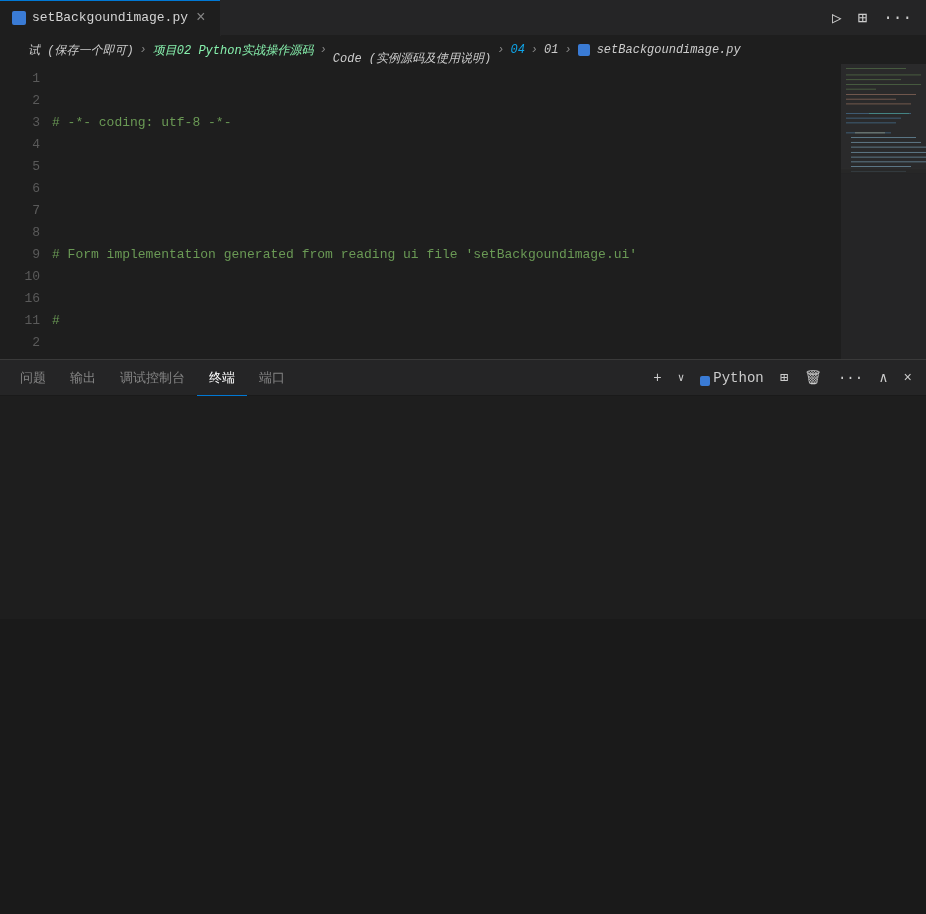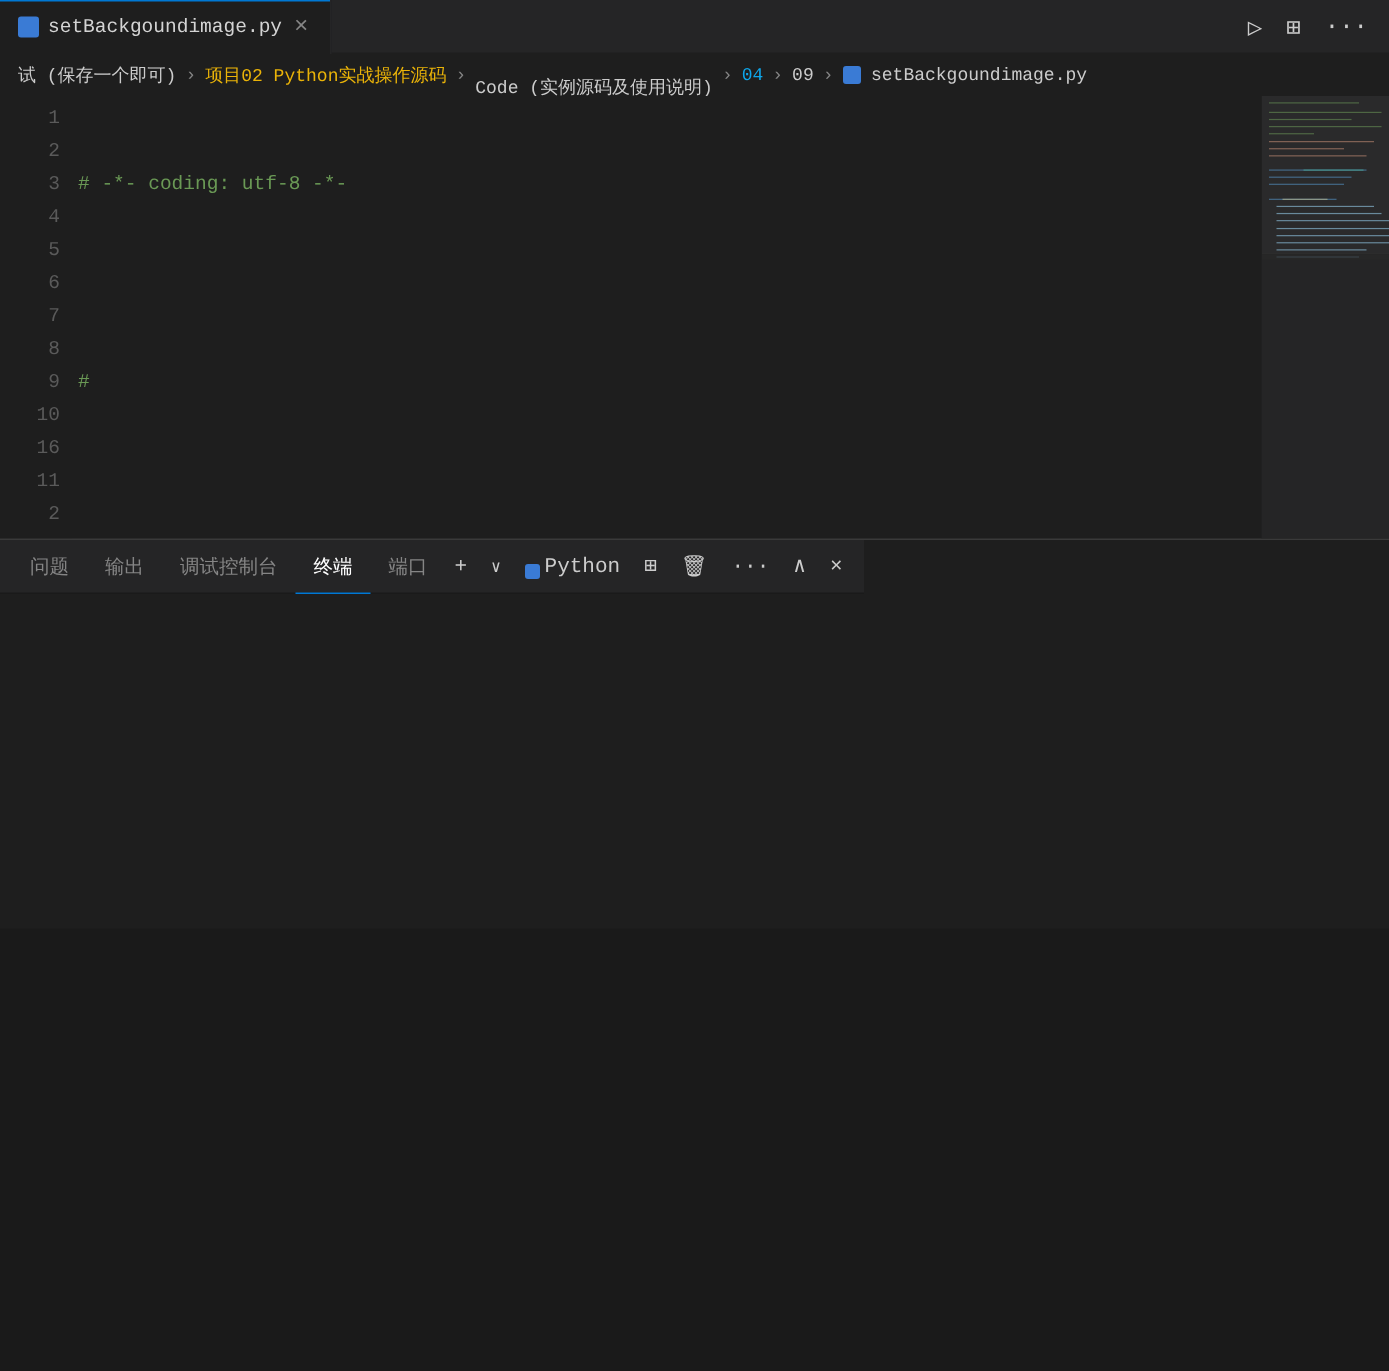--- a/index.html
+++ b/index.html
@@ -73,31 +73,32 @@
     .tab-action-btn {
       cursor: pointer;
       padding: 4px 6px;
       border-radius: 3px;
       color: #cccccc;
     }
 
     
     .breadcrumb {
       background: #1e1e1e;
-      padding: 3px 12px;
+      padding: 3px 28px;
       font-size: 12px;
       color: #cccccc;
       display: flex;
       align-items: center;
       flex-wrap: nowrap;
       overflow: hidden;
       white-space: nowrap;
       flex-shrink: 0;
       height: 28px;
       gap: 4px;
+      font-style: italic;
     }
     .breadcrumb-sep { color: #858585; margin: 0 2px; }
     .breadcrumb-icon {
       width: 12px;
       height: 12px;
       background: #3a7bd5;
       border-radius: 2px;
       display: inline-block;
       margin-right: 3px;
       vertical-align: middle;
@@ -151,20 +152,21 @@
       flex-shrink: 0;
       overflow: hidden;
       position: relative;
     }
 
     
     .terminal-panel {
       height: 260px;
       background: #1e1e1e;
       display: flex;
+      flex-direction: column;
       border-top: 1px solid #3a3a3a;
       flex-shrink: 0;
     }
     .terminal-tabs {
       display: flex;
       align-items: center;
       background: #252526;
       height: 36px;
       border-bottom: 1px solid #1a1a1a;
       padding: 0 8px;
@@ -235,27 +237,27 @@
   <div class="tab-actions">
     <span class="tab-action-btn">▷</span>
     <span class="tab-action-btn">⊞</span>
     <span class="tab-action-btn">···</span>
   </div>
 </div>
 
 <div class="breadcrumb">
   <span style="color:#cccccc;">试 (保存一个即可)</span>
   <span class="breadcrumb-sep">›</span>
-  <span style="color:#eab308;">项目02 Python实战操作源码</span>
+  <span style="color:#86efac;">项目02 Python实战操作源码</span>
   <span class="breadcrumb-sep">›</span>
   <span style="color:#cccccc;margin-top:16px;">Code (实例源码及使用说明)</span>
   <span class="breadcrumb-sep">›</span>
   <span style="color:#0ea5e9;">04</span>
   <span class="breadcrumb-sep">›</span>
-  <span style="color:#cccccc;">09</span>
+  <span style="color:#cccccc;">01</span>
   <span class="breadcrumb-sep">›</span>
   <span class="breadcrumb-icon"></span>
   <span style="color:#cccccc;">setBackgoundimage.py</span>
 </div>
 
 <div class="editor-area">
 
   <div class="line-numbers">
     <span class="line-number">1</span>
     <span class="line-number">2</span>
@@ -270,20 +272,21 @@
     <span class="line-number">16</span>
     <span class="line-number">11</span>
     <span class="line-number">2</span>
     <span class="line-number">14</span>
 
   </div>
 
   <div class="code-content">
     <span class="code-line"><span class="t-comment"># -*- coding: utf-8 -*-</span></span>
     <span class="code-line"></span>
+    <span class="code-line"><span class="t-comment"># Form implementation generated from reading ui file 'setBackgoundimage.ui'</span></span>
     <span class="code-line"><span class="t-comment">#</span></span>
     
     
     
     
     
     
     
     
     

